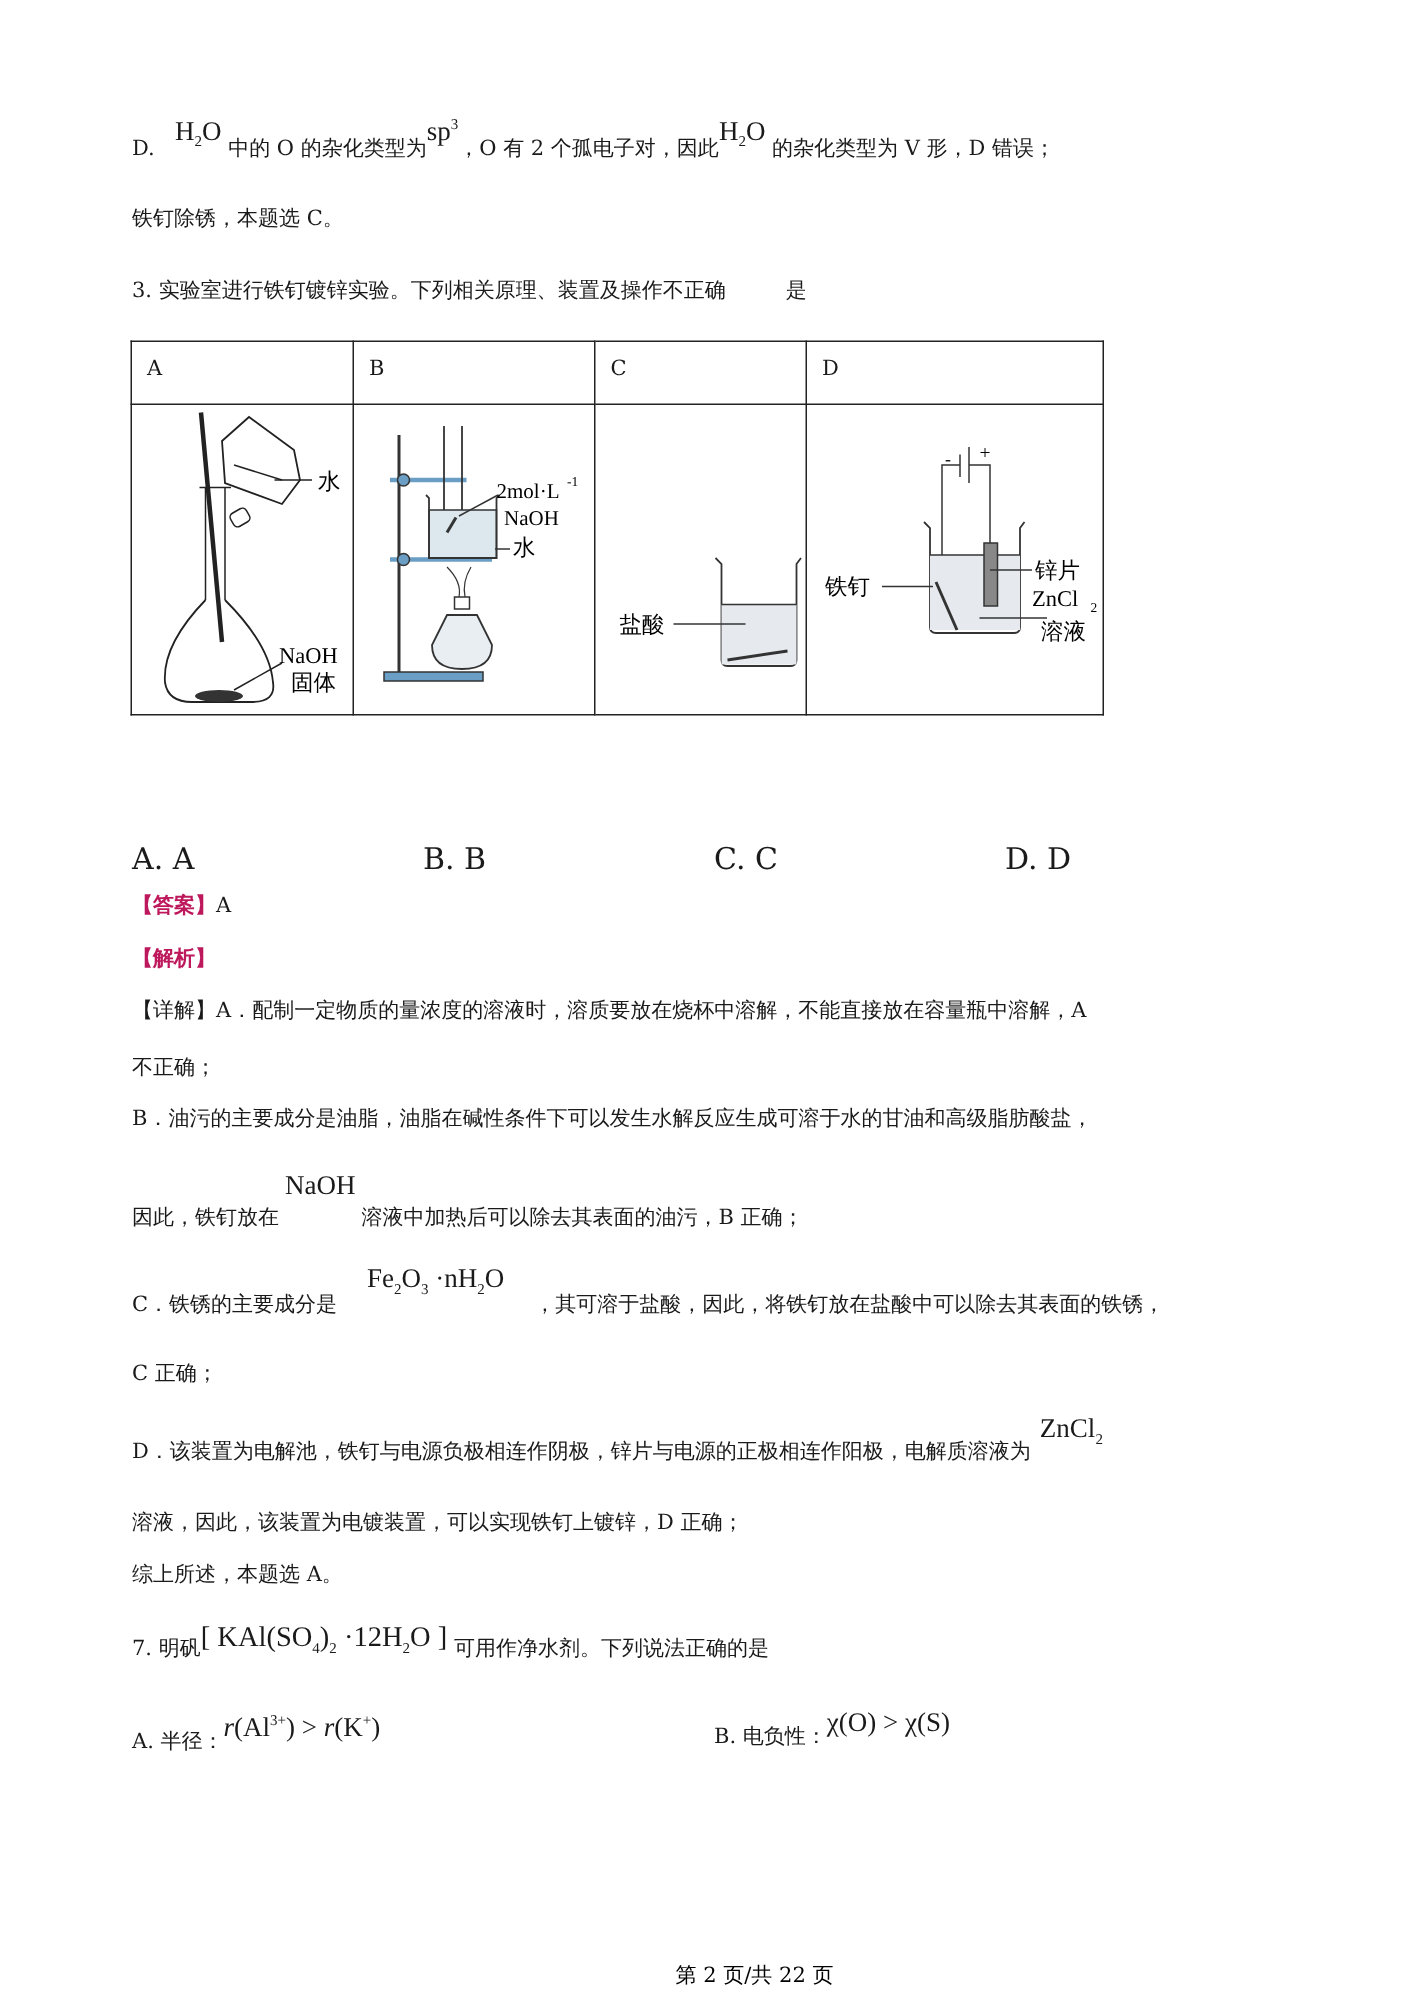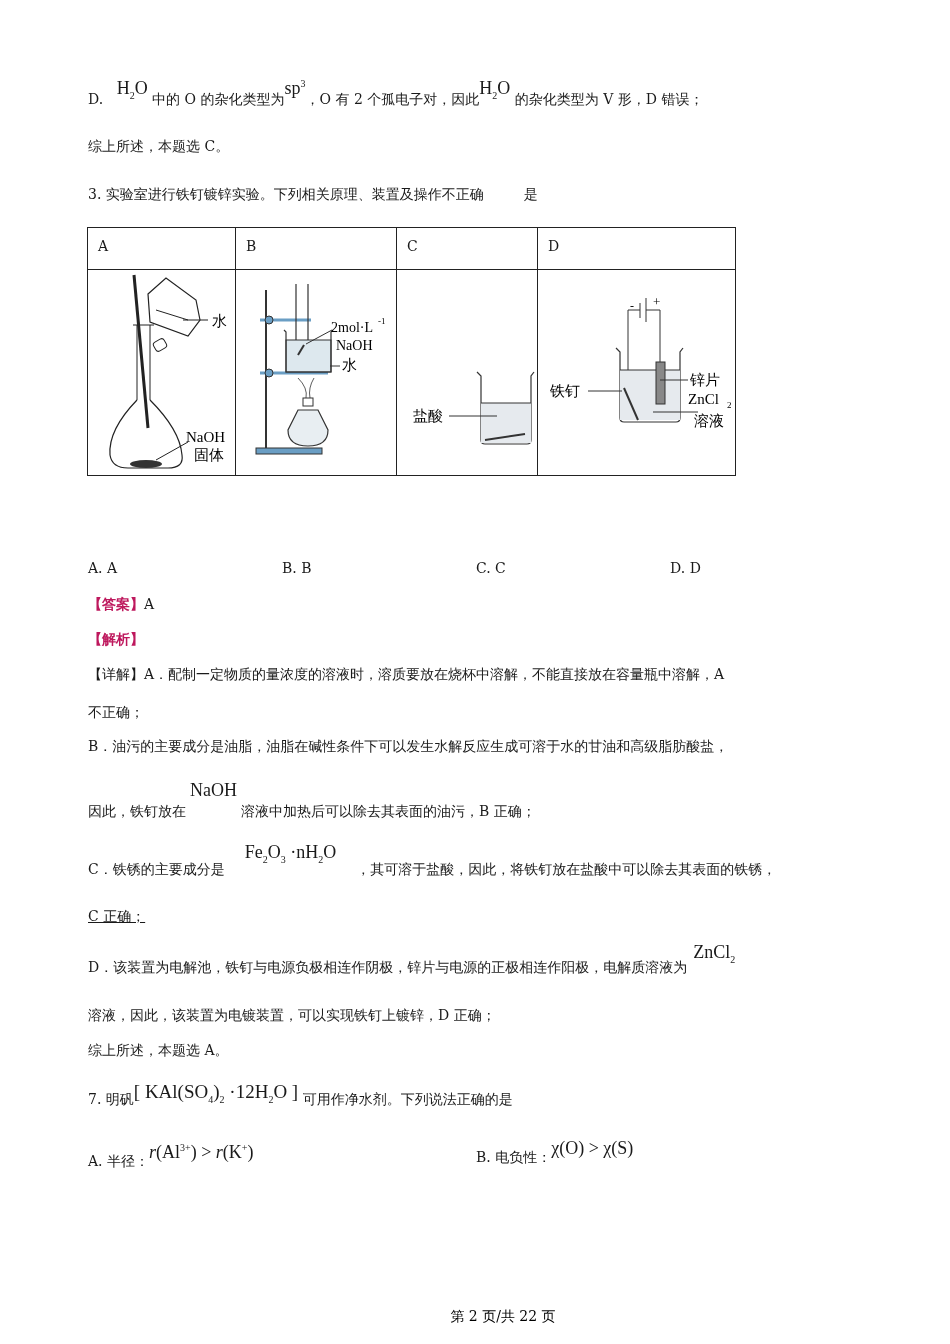--- a/index.html
+++ b/index.html
@@ -16,33 +16,33 @@
     table.q-table {
       position: absolute; left: 87px; top: 227px; border-collapse: collapse;
       font-size: 14px;
     }
     table.q-table td { border: 1.5px solid #222; vertical-align: top; padding: 0; }
     .hdr td { height: 42px; padding: 10px 0 0 10px !important; box-sizing: border-box; }
     .img-row td { height: 202px; position: relative; }
     .cap-row td { height: 48px; padding: 12px 0 0 8px !important; box-sizing: border-box; }
     .col-a { width: 147px; } .col-b { width: 160px; } .col-c { width: 140px; } .col-d { width: 197px; }
     svg text { font-family: "Liberation Serif", serif; }
-    .opt { position: absolute; top: 560px; font-size: 14px; }
+    .opt { position: absolute; top: 560px; font-size: 20px; }
     .footer { position: absolute; top: 1308px; left: 0; width: 950px; text-align: center; font-size: 14px; color: #000000; padding-left: 28px; }
   </style>
 </head>
 <body>
 
 <div class="line" style="top:84px;">
   <span>D.</span>
   <span class="chem chem-raise">&nbsp;&nbsp;H<sub>2</sub>O</span>
   <span>中的 O 的杂化类型为</span><span class="chem chem-raise">sp<sup>3</sup></span><span>，O 有 2 个孤电子对，因此</span><span class="chem chem-raise">H<sub>2</sub>O</span>
   <span>的杂化类型为 V 形，D 错误；</span>
 </div>
-<div class="line" style="top:136px;">综上所述，本题选 C。</div>
+<div class="line" style="top:136px;">铁钉除锈，本题选 C。</div>
 
 <div class="line" style="top:184px;">
   <span>3. 实验室进行铁钉镀锌实验。下列相关原理、装置及操作不正确</span><span style="display:inline-block;width:40px;"></span><span>是</span>
 </div>
 
 <table class="q-table">
   <tbody>
       <tr class="hdr">
     <td class="col-a">A</td>
     <td class="col-b">B</td>
@@ -152,21 +152,21 @@
   <span>【详解】</span><span>A．配制一定物质的量浓度的溶液时，溶质要放在烧杯中溶解，不能直接放在容量瓶中溶解，A</span>
 </div>
 <div class="line" style="top:702px;">不正确；</div>
 <div class="line" style="top:736px;">B．油污的主要成分是油脂，油脂在碱性条件下可以发生水解反应生成可溶于水的甘油和高级脂肪酸盐，</div>
 <div class="line" style="top:800px;">
   <span>因此，铁钉放在</span><span class="chem" style="position:relative;top:-20px;margin:0 4px;">NaOH</span><span>溶液中加热后可以除去其表面的油污，B 正确；</span>
 </div>
 <div class="line" style="top:858px;">
   <span>C．铁锈的主要成分是</span><span class="chem" style="position:relative;top:-16px;margin:0 20px;">Fe<sub>2</sub>O<sub>3</sub> ·nH<sub>2</sub>O</span><span>，其可溶于盐酸，因此，将铁钉放在盐酸中可以除去其表面的铁锈，</span>
 </div>
-<div class="line" style="top:906px;text-decoration:underline;">C 正确；</div>
+<div class="line" style="top:906px;">C 正确；</div>
 <div class="line" style="top:956px;">
   <span>D．该装置为电解池，铁钉与电源负极相连作阴极，锌片与电源的正极相连作阳极，电解质溶液为</span><span class="chem" style="position:relative;top:-14px;margin-left:6px;">ZnCl<sub>2</sub></span>
 </div>
 <div class="line" style="top:1005px;">溶液，因此，该装置为电镀装置，可以实现铁钉上镀锌，D 正确；</div>
 <div class="line" style="top:1040px;">综上所述，本题选 A。</div>
 
 <div class="line" style="top:1088px;">
   <span>7. 明矾</span><span class="chem" style="position:relative;top:-6px;font-size:19px;">[ KAl(SO<sub>4</sub>)<sub>2</sub> ·12H<sub>2</sub>O ]</span>
   <span>可用作净水剂。下列说法正确的是</span>
 </div>

